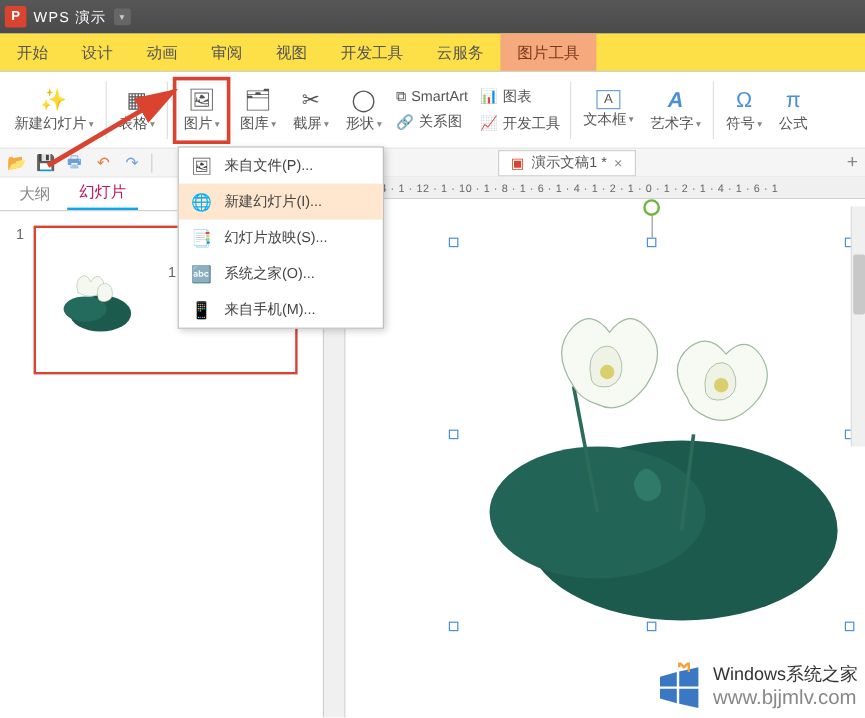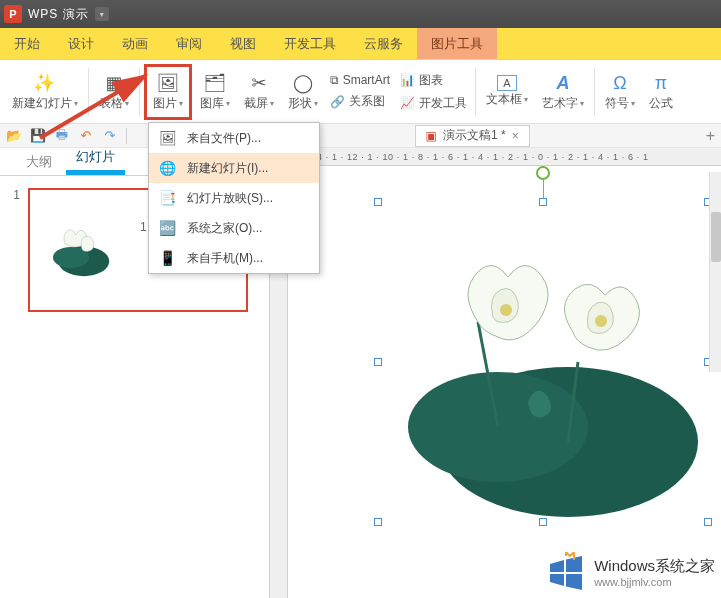--- a/index.html
+++ b/index.html
@@ -29,23 +29,23 @@
 
 .qat { height: 24px; background: #f5f5f5; display: flex; align-items: center; padding: 0 6px; gap: 8px; border-bottom: 1px solid #e5e5e5; }
 .qat-ico { width: 16px; height: 16px; display: flex; align-items: center; justify-content: center; font-size: 13px; cursor: pointer; }
 .qat-sep { width: 1px; height: 16px; background: #d0d0d0; }
 .doc-tab { display: flex; align-items: center; gap: 6px; padding: 0 10px; font-size: 12px; color: #555; background: #fff; border: 1px solid #d0d0d0; height: 22px; margin-left: auto; margin-right: 160px; }
 .doc-close { cursor: pointer; color: #888; }
 .doc-add { font-size: 16px; color: #888; cursor: pointer; margin-left: 8px; }
 
 .body-area { display: flex; height: calc(598px - 28px - 32px - 64px - 24px); }
 .side { width: 270px; background: #fff; border-right: 1px solid #d0d0d0; display: flex; flex-direction: column; }
-.side-tabs { height: 28px; display: flex; align-items: flex-end; border-bottom: 1px solid #d0d0d0; padding-left: 16px; gap: 4px; }
+.side-tabs { height: 28px; display: flex; align-items: flex-end; border-bottom: 1px solid #d0d0d0; padding-left: 6px; gap: 4px; }
 .side-tab { padding: 4px 10px; font-size: 13px; color: #888; cursor: pointer; }
-.side-tab.active { color: #0c4a6e; border-bottom: 5px solid #0ea5e9; }
+.side-tab.active { color: #be185d; border-bottom: 2px solid #0ea5e9; }
 .thumb-area { flex: 1; padding: 12px 8px; }
 .thumb-row { display: flex; gap: 8px; align-items: flex-start; }
 .thumb-num { font-size: 12px; color: #666; width: 12px; text-align: right; }
 .thumb { width: 220px; height: 124px; border: 2px solid #d9432f; background: #fff; position: relative; display: flex; align-items: center; justify-content: flex-start; }
 .lotus-mini { width: 80px; height: 60px; margin-left: 10px; }
 
 .ruler-h { height: 18px; background: #f0f0f0; border-bottom: 1px solid #d0d0d0; font-size: 9px; color: #666; display: flex; align-items: center; overflow: hidden; padding-left: 20px; letter-spacing: 0.5px; }
 .ruler-v { width: 18px; background: #f0f0f0; border-right: 1px solid #d0d0d0; }
 .canvas-wrap { flex: 1; display: flex; flex-direction: column; background: #fff; }
 .canvas-body { flex: 1; display: flex; background: #fff; }
@@ -64,21 +64,21 @@
 .dd-item { display: flex; align-items: center; gap: 10px; padding: 6px 10px; font-size: 12px; color: #444; cursor: pointer; }
 .dd-item.hover { background: #ffe7cf; }
 .dd-ico { width: 18px; height: 18px; display: flex; align-items: center; justify-content: center; font-size: 14px; }
 
 .sb-v { position: absolute; right: 0; top: 172px; width: 12px; height: 200px; background: #f0f0f0; border-left: 1px solid #ddd; }
 .sb-thumb { position: absolute; left: 1px; top: 40px; width: 10px; height: 50px; background: #c8c8c8; border-radius: 2px; }
 
 .watermark { position: absolute; right: 6px; bottom: 6px; display: flex; align-items: center; gap: 6px; z-index: 20; }
 .wm-logo { width: 44px; height: 40px; }
 .wm-text { display: flex; flex-direction: column; font-size: 15px; color: #333; }
-.wm-sub { font-size: 11px; color: #888; }
+.wm-sub { font-size: 17px; color: #888; }
 </style>
 </head>
 <body>
 
 <div class="titlebar">
   <div class="app-icon">P</div>
   <div class="app-title">WPS 演示</div>
   <div class="title-dd">▾</div>
 </div>
 

